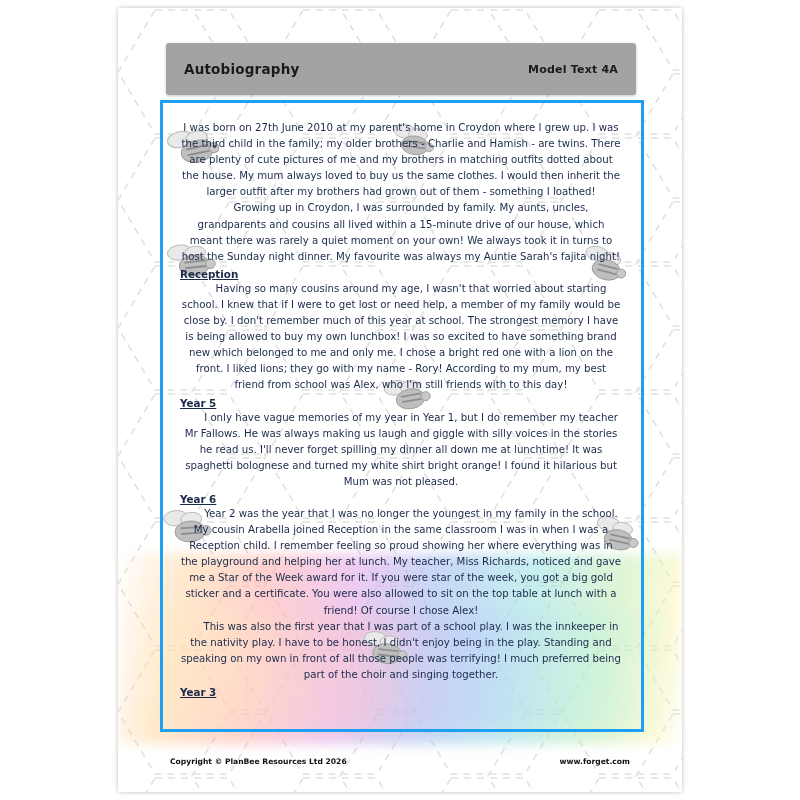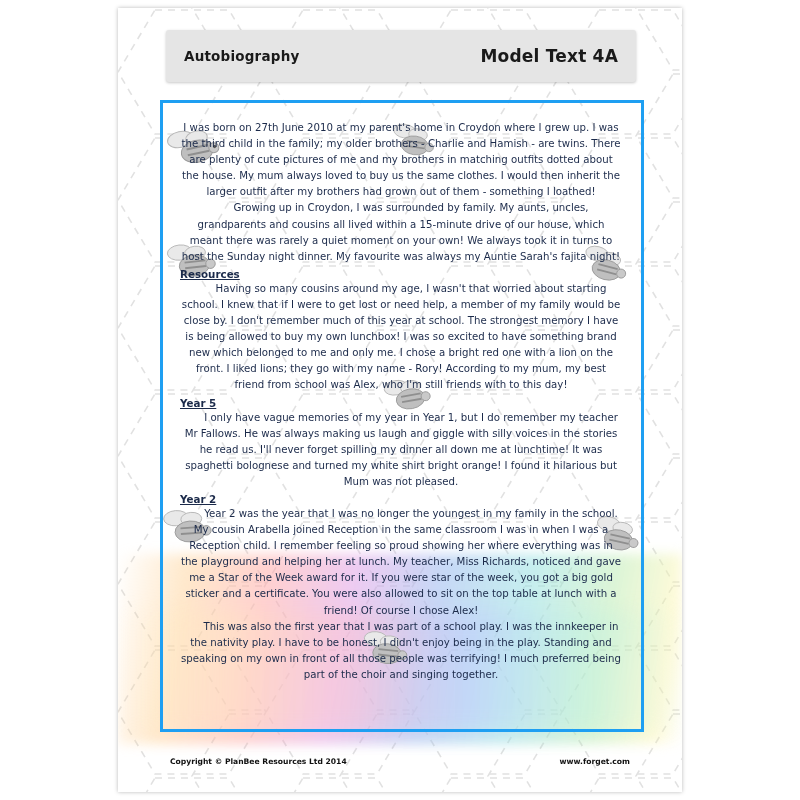--- a/index.html
+++ b/index.html
@@ -71,43 +71,43 @@
         rgba(190,200,255,0.45) 62%,
         rgba(185,240,225,0.4) 82%,
         rgba(255,255,255,0) 100%);
     filter: blur(10px);
     pointer-events: none;
   }
   
   .header {
     position: absolute;
     left: 48px;
-    top: 22px;
+    top: 35px;
     width: 470px;
     height: 52px;
-    background: #e5e5e5;
+    background: #a3a3a3;
     border-radius: 3px;
     box-shadow: 0 1px 3px rgba(0,0,0,0.22);
     display: flex;
     align-items: center;
     justify-content: space-between;
     padding: 0 18px;
     box-sizing: border-box;
     z-index: 5;
   }
   .header-title {
     font-family: "DejaVu Sans", sans-serif;
     font-size: 13.5px;
     font-weight: bold;
     color: #1a1a1a;
     letter-spacing: 0.2px;
   }
   .header-right {
     font-family: "DejaVu Sans", sans-serif;
-    font-size: 17px;
+    font-size: 11px;
     font-weight: bold;
     color: #1a1a1a;
     letter-spacing: 0.2px;
   }
   
   .textframe {
     position: absolute;
     left: 42px;
     top: 92px;
     width: 484px;
@@ -276,28 +276,29 @@
     <div class="header">
       <div class="header-title">Autobiography</div>
       <div class="header-right">Model Text 4A</div>
     </div>
 
     <div class="textframe"></div>
 
     <div class="textbody">
       <p class="noindent">I was born on 27th June 2010 at my parent's home in Croydon where I grew up. I was the third child in the family; my older brothers - Charlie and Hamish - are twins. There are plenty of cute pictures of me and my brothers in matching outfits dotted about the house. My mum always loved to buy us the same clothes. I would then inherit the larger outfit after my brothers had grown out of them - something I loathed!</p>
       <p>Growing up in Croydon, I was surrounded by family. My aunts, uncles, grandparents and cousins all lived within a 15-minute drive of our house, which meant there was rarely a quiet moment on your own! We always took it in turns to host the Sunday night dinner. My favourite was always my Auntie Sarah's fajita night!</p>
-      <div class="subhead">Resources</div>
+      <div class="subhead">Reception</div>
       <p>Having so many cousins around my age, I wasn't that worried about starting school. I knew that if I were to get lost or need help, a member of my family would be close by. I don't remember much of this year at school. The strongest memory I have is being allowed to buy my own lunchbox! I was so excited to have something brand new which belonged to me and only me. I chose a bright red one with a lion on the front. I liked lions; they go with my name - Rory! According to my mum, my best friend from school was Alex, who I'm still friends with to this day!</p>
       <div class="subhead">Year 5</div>
       <p>I only have vague memories of my year in Year 1, but I do remember my teacher Mr Fallows. He was always making us laugh and giggle with silly voices in the stories he read us. I'll never forget spilling my dinner all down me at lunchtime! It was spaghetti bolognese and turned my white shirt bright orange! I found it hilarious but Mum was not pleased.</p>
-      <div class="subhead">Year 2</div>
+      <div class="subhead">Year 6</div>
       <p>Year 2 was the year that I was no longer the youngest in my family in the school. My cousin Arabella joined Reception in the same classroom I was in when I was a Reception child. I remember feeling so proud showing her where everything was in the playground and helping her at lunch. My teacher, Miss Richards, noticed and gave me a Star of the Week award for it. If you were star of the week, you got a big gold sticker and a certificate. You were also allowed to sit on the top table at lunch with a friend! Of course I chose Alex!</p>
       <p>This was also the first year that I was part of a school play. I was the innkeeper in the nativity play. I have to be honest, I didn't enjoy being in the play. Standing and speaking on my own in front of all those people was terrifying! I much preferred being part of the choir and singing together.</p>
+      <div class="subhead">Year 3</div>
     </div>
 
     <div class="footer">
-      <div class="footer-left">Copyright © PlanBee Resources Ltd 2014</div>
+      <div class="footer-left">Copyright © PlanBee Resources Ltd 2026</div>
       <div class="footer-right">www.forget.com</div>
     </div>
 
   </div>
 </div>
 
 </body></html>

